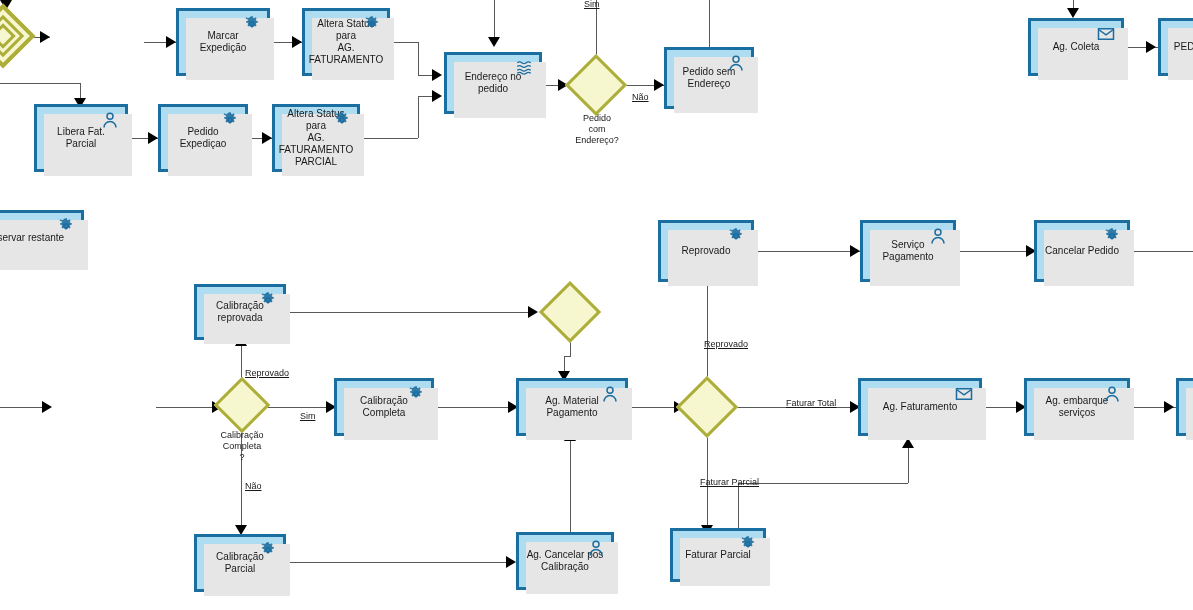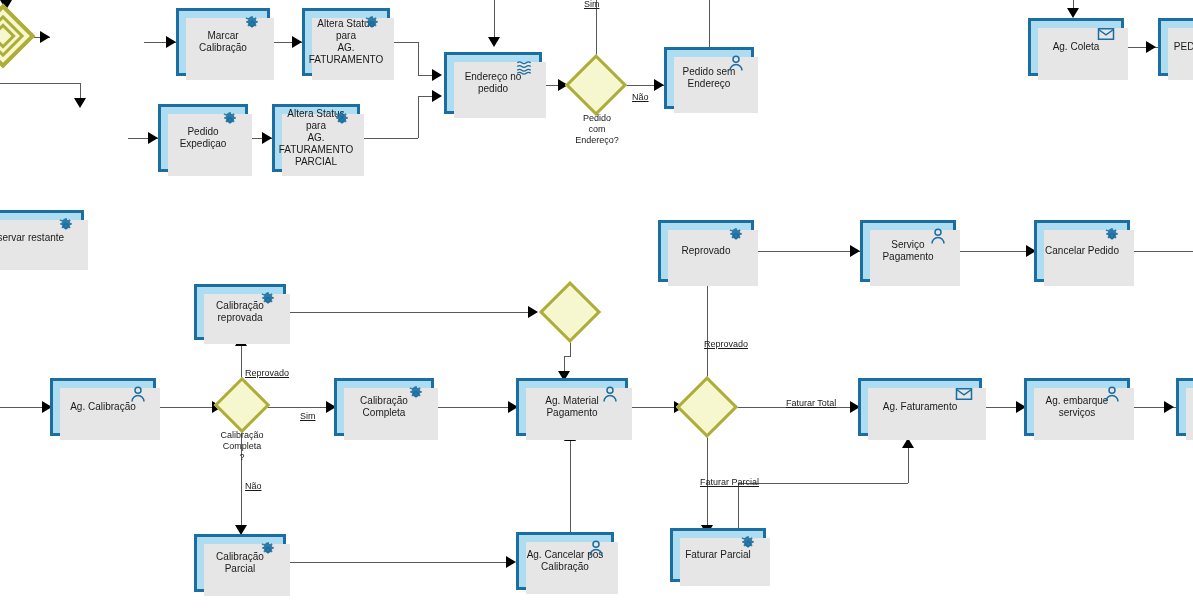--- a/index.html
+++ b/index.html
@@ -254,34 +254,43 @@
   <div class="arrow up" style="left:564px; top:431px;"></div>
 
 
   <div class="task" style="left:176px; top:8px; width:94px; height:68px;">
     <span class="task-icon">
       <svg viewBox="0 0 24 24" fill="currentColor">
         <path d="M12 8a4 4 0 100 8 4 4 0 000-8zm0 2.2a1.8 1.8 0 110 3.6 1.8 1.8 0 010-3.6z"></path>
         <path d="M10.9 1.5h2.2l.35 2.1c.5.14.98.34 1.42.6l1.75-1.23 1.56 1.56-1.23 1.75c.26.44.46.92.6 1.42l2.1.35v2.2l-2.1.35c-.14.5-.34.98-.6 1.42l1.23 1.75-1.56 1.56-1.75-1.23c-.44.26-.92.46-1.42.6l-.35 2.1h-2.2l-.35-2.1a6.4 6.4 0 01-1.42-.6l-1.75 1.23-1.56-1.56 1.23-1.75a6.4 6.4 0 01-.6-1.42l-2.1-.35v-2.2l2.1-.35c.14-.5.34-.98.6-1.42L3.3 4.53l1.56-1.56 1.75 1.23c.44-.26.92-.46 1.42-.6z" opacity="0.9"></path>
       </svg>
     </span>
-    <span class="task-label">Marcar Calibração</span>
+    <span class="task-label">Marcar Expedição</span>
   </div>
 
   <div class="task" style="left:302px; top:8px; width:88px; height:68px;">
     <span class="task-icon">
       <svg viewBox="0 0 24 24" fill="currentColor">
         <path d="M12 8a4 4 0 100 8 4 4 0 000-8zm0 2.2a1.8 1.8 0 110 3.6 1.8 1.8 0 010-3.6z"></path>
         <path d="M10.9 1.5h2.2l.35 2.1c.5.14.98.34 1.42.6l1.75-1.23 1.56 1.56-1.23 1.75c.26.44.46.92.6 1.42l2.1.35v2.2l-2.1.35c-.14.5-.34.98-.6 1.42l1.23 1.75-1.56 1.56-1.75-1.23c-.44.26-.92.46-1.42.6l-.35 2.1h-2.2l-.35-2.1a6.4 6.4 0 01-1.42-.6l-1.75 1.23-1.56-1.56 1.23-1.75a6.4 6.4 0 01-.6-1.42l-2.1-.35v-2.2l2.1-.35c.14-.5.34-.98.6-1.42L3.3 4.53l1.56-1.56 1.75 1.23c.44-.26.92-.46 1.42-.6z" opacity="0.9"></path>
       </svg>
     </span>
     <span class="task-label">Altera Status para
 AG. FATURAMENTO</span>
   </div>
 
+  <div class="task" style="left:34px; top:104px; width:94px; height:68px;">
+    <span class="task-icon">
+      <svg viewBox="0 0 24 24" fill="none" stroke="currentColor" stroke-width="2">
+        <circle cx="12" cy="7" r="4"></circle>
+          <path d="M4 22c0-4.4 3.6-8 8-8s8 3.6 8 8"></path>
+      </svg>
+    </span>
+    <span class="task-label">Libera Fat. Parcial</span>
+  </div>
 
   <div class="task" style="left:158px; top:104px; width:90px; height:68px;">
     <span class="task-icon">
       <svg viewBox="0 0 24 24" fill="currentColor">
         <path d="M12 8a4 4 0 100 8 4 4 0 000-8zm0 2.2a1.8 1.8 0 110 3.6 1.8 1.8 0 010-3.6z"></path>
         <path d="M10.9 1.5h2.2l.35 2.1c.5.14.98.34 1.42.6l1.75-1.23 1.56 1.56-1.23 1.75c.26.44.46.92.6 1.42l2.1.35v2.2l-2.1.35c-.14.5-.34.98-.6 1.42l1.23 1.75-1.56 1.56-1.75-1.23c-.44.26-.92.46-1.42.6l-.35 2.1h-2.2l-.35-2.1a6.4 6.4 0 01-1.42-.6l-1.75 1.23-1.56-1.56 1.23-1.75a6.4 6.4 0 01-.6-1.42l-2.1-.35v-2.2l2.1-.35c.14-.5.34-.98.6-1.42L3.3 4.53l1.56-1.56 1.75 1.23c.44-.26.92-.46 1.42-.6z" opacity="0.9"></path>
       </svg>
     </span>
     <span class="task-label">Pedido Expediçao</span>
   </div>
@@ -379,29 +388,20 @@
   <div class="task" style="left:1034px; top:220px; width:96px; height:62px;align-items:center;">
     <span class="task-icon">
       <svg viewBox="0 0 24 24" fill="currentColor">
         <path d="M12 8a4 4 0 100 8 4 4 0 000-8zm0 2.2a1.8 1.8 0 110 3.6 1.8 1.8 0 010-3.6z"></path>
         <path d="M10.9 1.5h2.2l.35 2.1c.5.14.98.34 1.42.6l1.75-1.23 1.56 1.56-1.23 1.75c.26.44.46.92.6 1.42l2.1.35v2.2l-2.1.35c-.14.5-.34.98-.6 1.42l1.23 1.75-1.56 1.56-1.75-1.23c-.44.26-.92.46-1.42.6l-.35 2.1h-2.2l-.35-2.1a6.4 6.4 0 01-1.42-.6l-1.75 1.23-1.56-1.56 1.23-1.75a6.4 6.4 0 01-.6-1.42l-2.1-.35v-2.2l2.1-.35c.14-.5.34-.98.6-1.42L3.3 4.53l1.56-1.56 1.75 1.23c.44-.26.92-.46 1.42-.6z" opacity="0.9"></path>
       </svg>
     </span>
     <span class="task-label">Cancelar Pedido</span>
   </div>
 
-  <div class="task" style="left:50px; top:378px; width:106px; height:58px;">
-    <span class="task-icon">
-      <svg viewBox="0 0 24 24" fill="none" stroke="currentColor" stroke-width="2">
-        <circle cx="12" cy="7" r="4"></circle>
-          <path d="M4 22c0-4.4 3.6-8 8-8s8 3.6 8 8"></path>
-      </svg>
-    </span>
-    <span class="task-label">Ag. Calibração</span>
-  </div>
 
   <div class="task" style="left:334px; top:378px; width:100px; height:58px;">
     <span class="task-icon">
       <svg viewBox="0 0 24 24" fill="currentColor">
         <path d="M12 8a4 4 0 100 8 4 4 0 000-8zm0 2.2a1.8 1.8 0 110 3.6 1.8 1.8 0 010-3.6z"></path>
         <path d="M10.9 1.5h2.2l.35 2.1c.5.14.98.34 1.42.6l1.75-1.23 1.56 1.56-1.23 1.75c.26.44.46.92.6 1.42l2.1.35v2.2l-2.1.35c-.14.5-.34.98-.6 1.42l1.23 1.75-1.56 1.56-1.75-1.23c-.44.26-.92.46-1.42.6l-.35 2.1h-2.2l-.35-2.1a6.4 6.4 0 01-1.42-.6l-1.75 1.23-1.56-1.56 1.23-1.75a6.4 6.4 0 01-.6-1.42l-2.1-.35v-2.2l2.1-.35c.14-.5.34-.98.6-1.42L3.3 4.53l1.56-1.56 1.75 1.23c.44-.26.92-.46 1.42-.6z" opacity="0.9"></path>
       </svg>
     </span>
     <span class="task-label">Calibração
 Completa</span>

